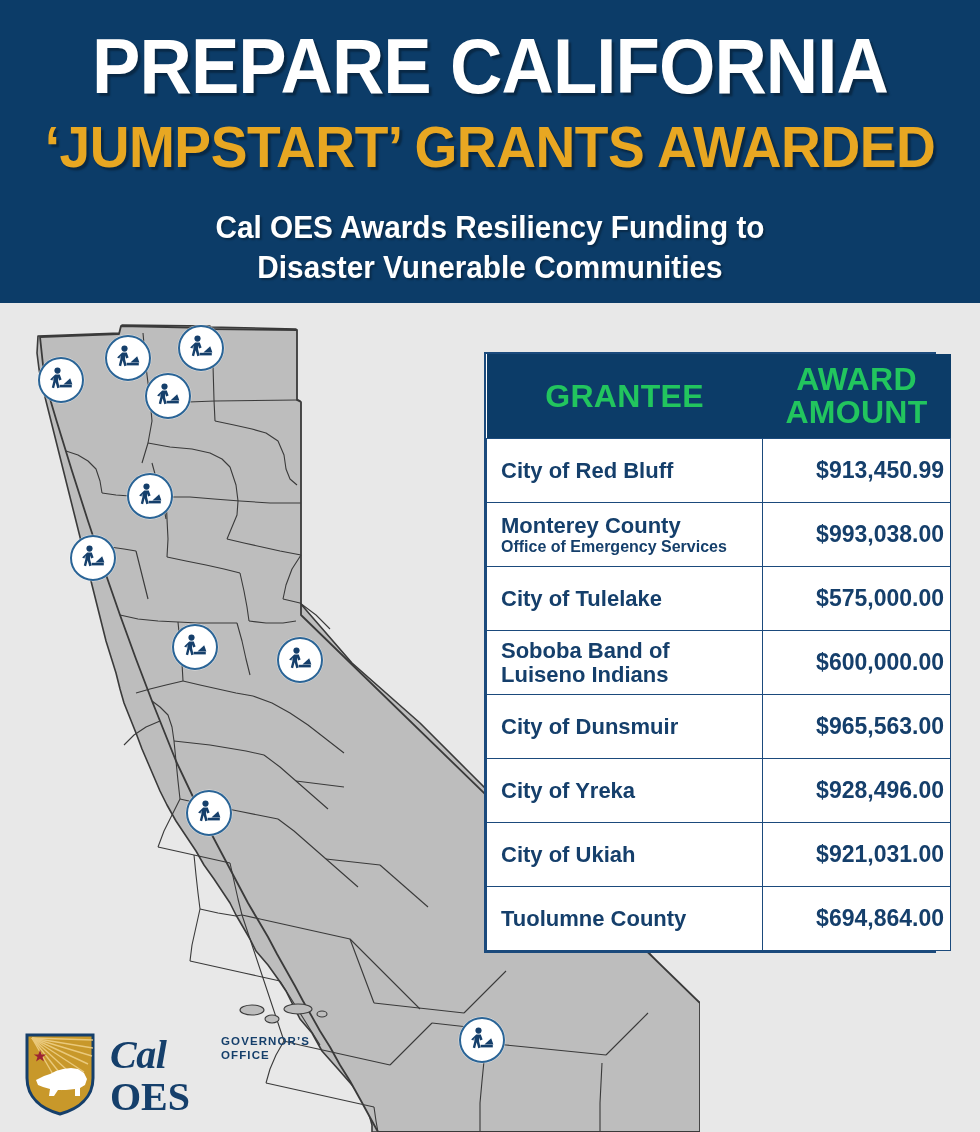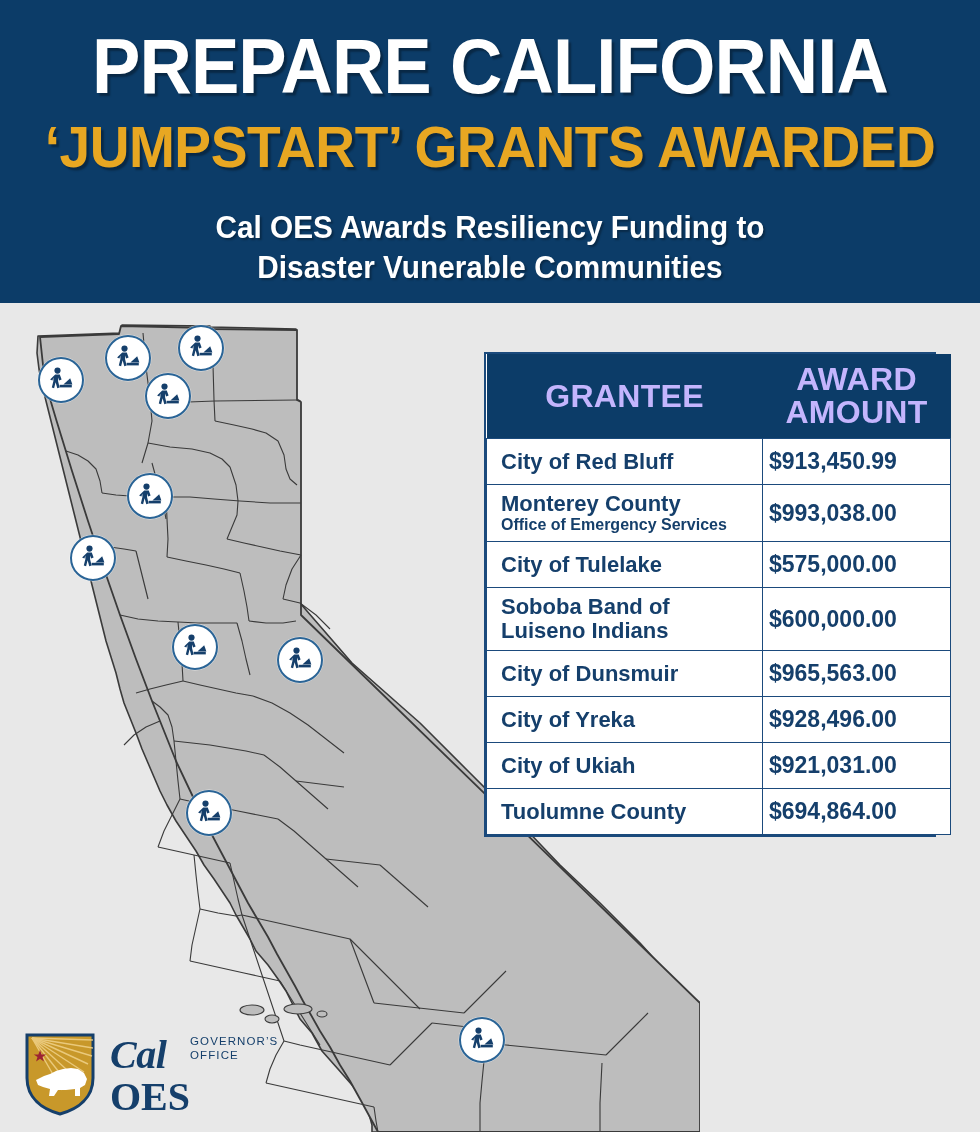--- a/index.html
+++ b/index.html
@@ -113,21 +113,21 @@
     box-sizing: border-box;
     background: #ffffff;
   }
   table.grants {
     border-collapse: collapse;
     width: 100%;
     table-layout: fixed;
   }
   table.grants thead th {
     background: #0c3c68;
-    color: #c4b5fd;
+    color: #22c55e;
     font-family: "Liberation Sans Narrow", "Liberation Sans", sans-serif;
     font-weight: 700;
     font-size: 32px;
     line-height: 33px;
     padding: 9px 4px;
     text-align: center;
     vertical-align: middle;
     letter-spacing: 0.3px;
   }
   table.grants thead th.col-grantee { width: 268px; }
@@ -149,22 +149,22 @@
   td.grantee .g-name { display: block; }
   td.grantee .g-sub {
     display: block;
     font-size: 16px;
     line-height: 18px;
     font-weight: 700;
   }
   td.amount {
     font-size: 23px;
     line-height: 25px;
-    padding: 10px 6px;
-    text-align: left;
+    padding: 19px 6px;
+    text-align: right;
     white-space: nowrap;
   }
 
   
   .logo {
     position: absolute;
     left: 22px;
     top: 1030px;
     width: 250px;
     height: 92px;
@@ -192,25 +192,26 @@
     letter-spacing: 0px;
   }
   .logo-rule {
     height: 2px;
     background: #153f6b;
     margin: 2px 0 4px 0;
     width: 100%;
   }
   .logo-tag {
     font-family: "Liberation Sans Narrow", "Liberation Sans", sans-serif;
-    font-weight: 400;
+    font-weight: 700;
     font-size: 11.5px;
     line-height: 14px;
     color: #153f6b;
     letter-spacing: 1.1px;
+    margin-left: 31px;
   }
   .logo-tag .ln { display: block; }
 </style>
 </head>
 <body>
 
 <div id="poster">
 
   <div class="header">
     <div class="title-main">PREPARE CALIFORNIA</div>

